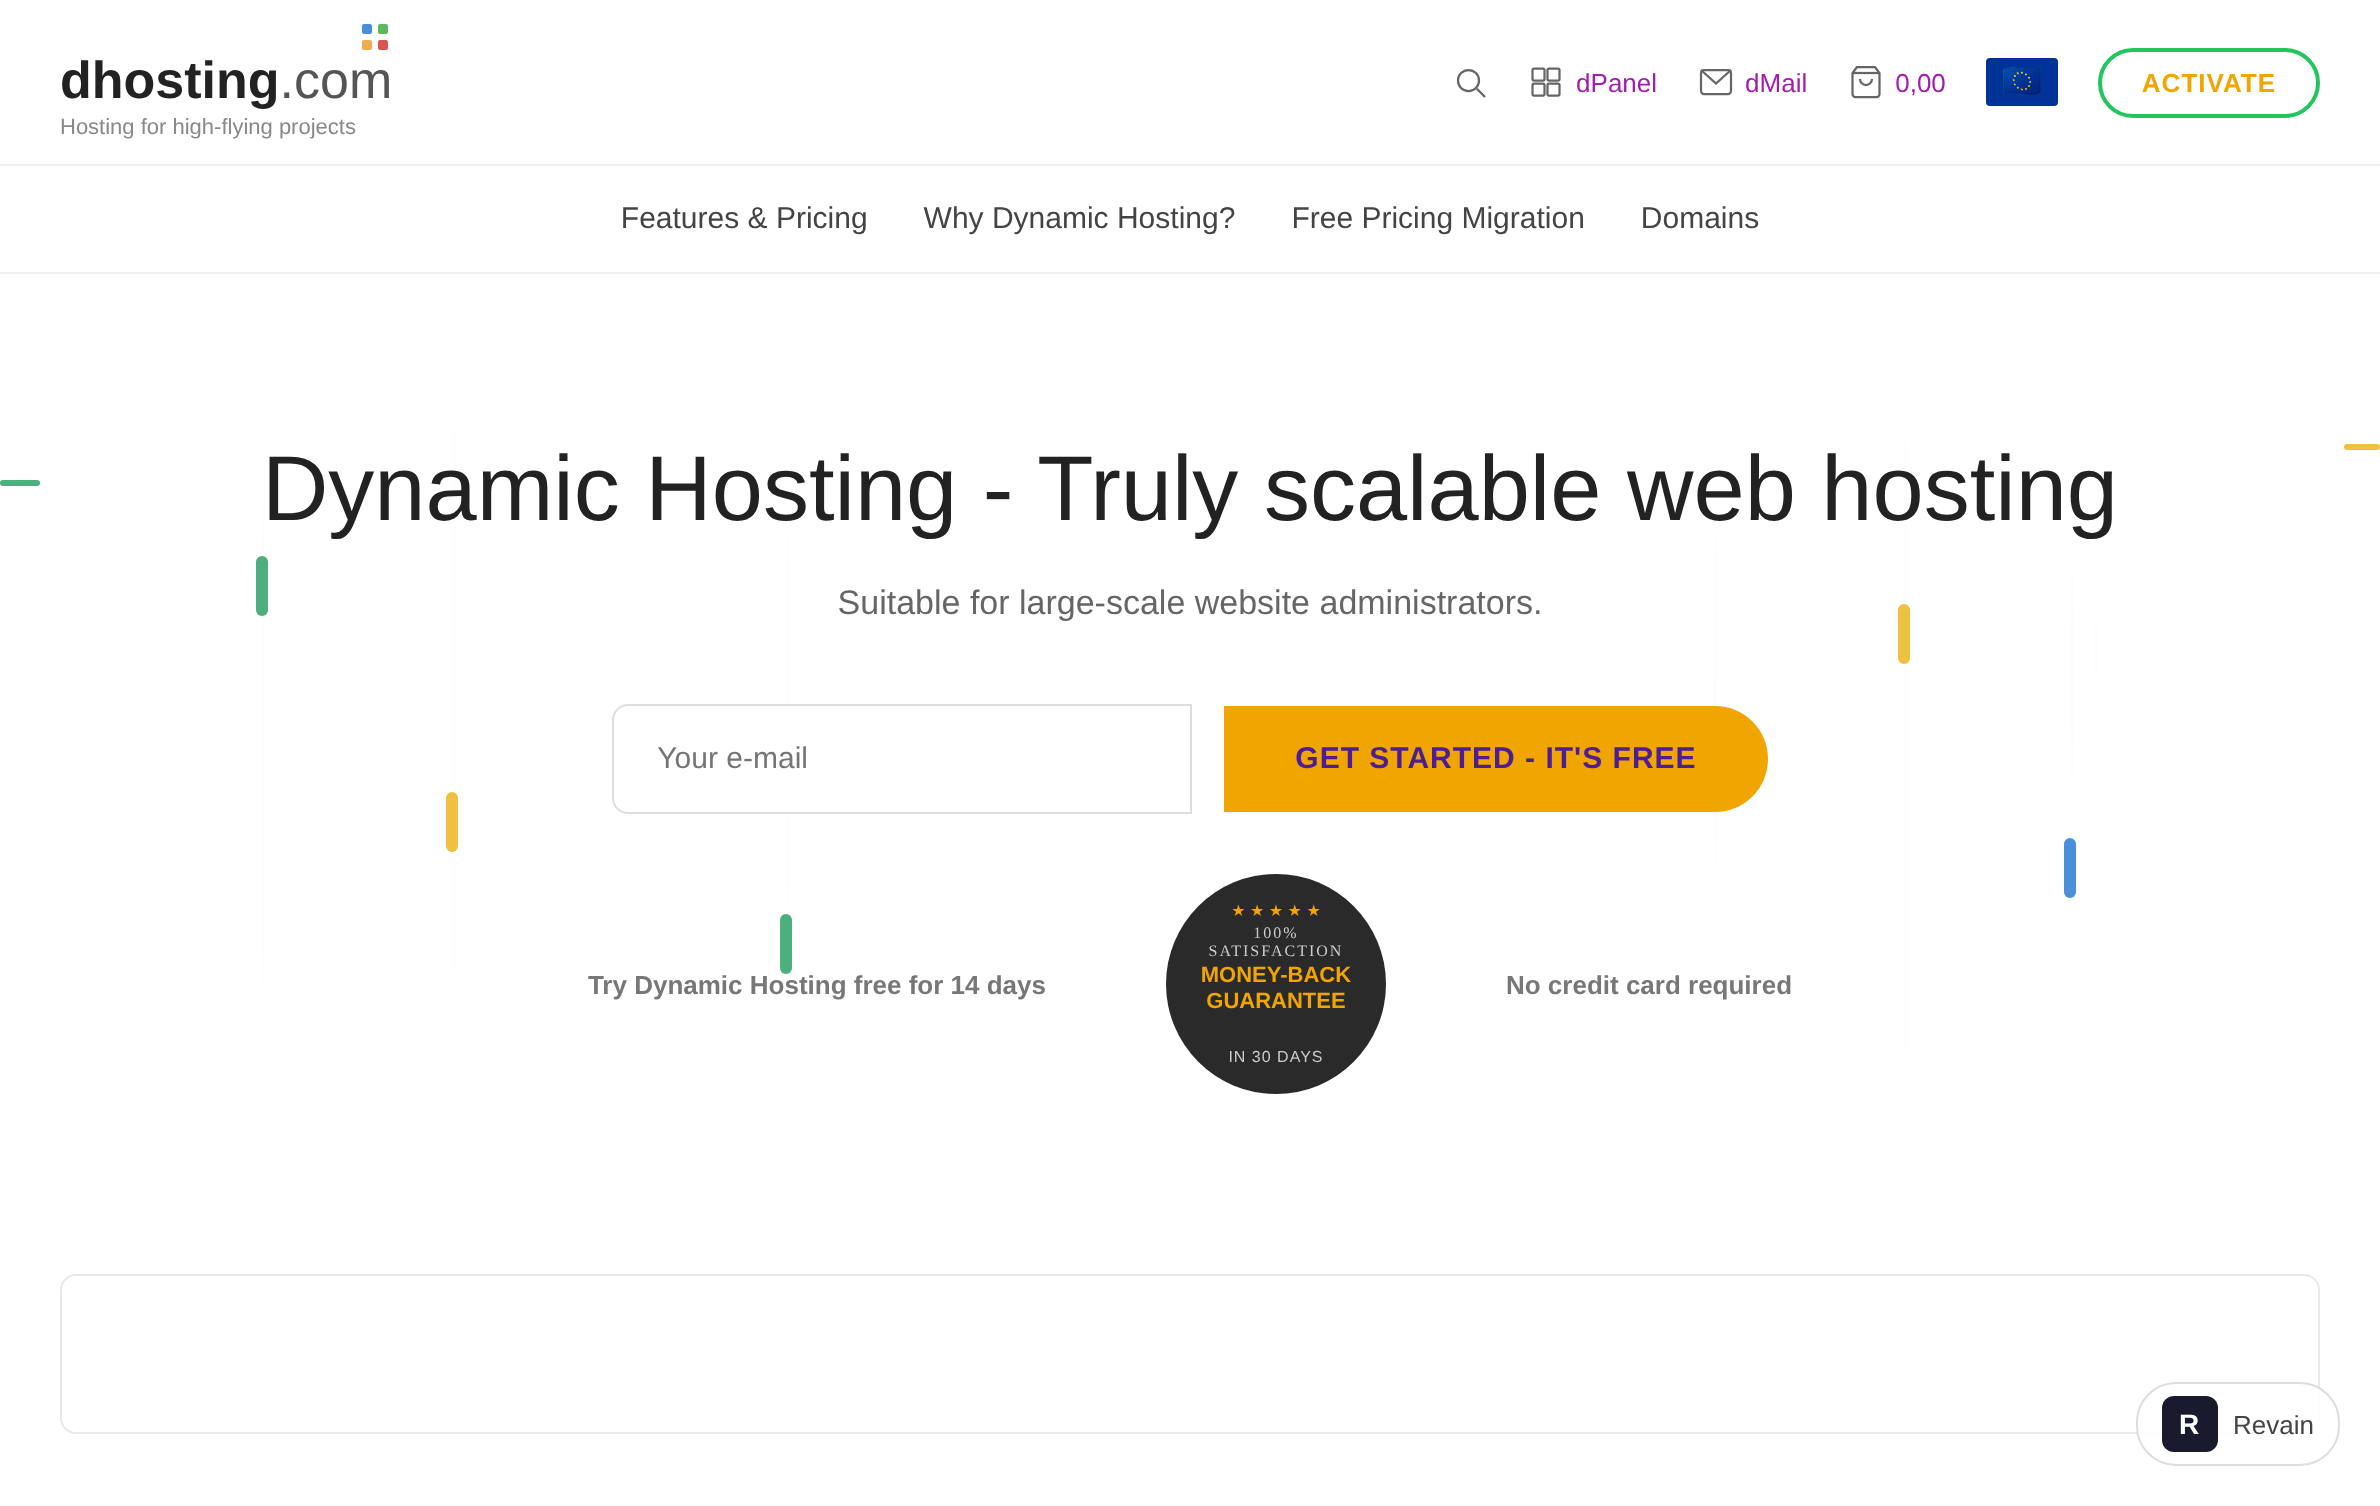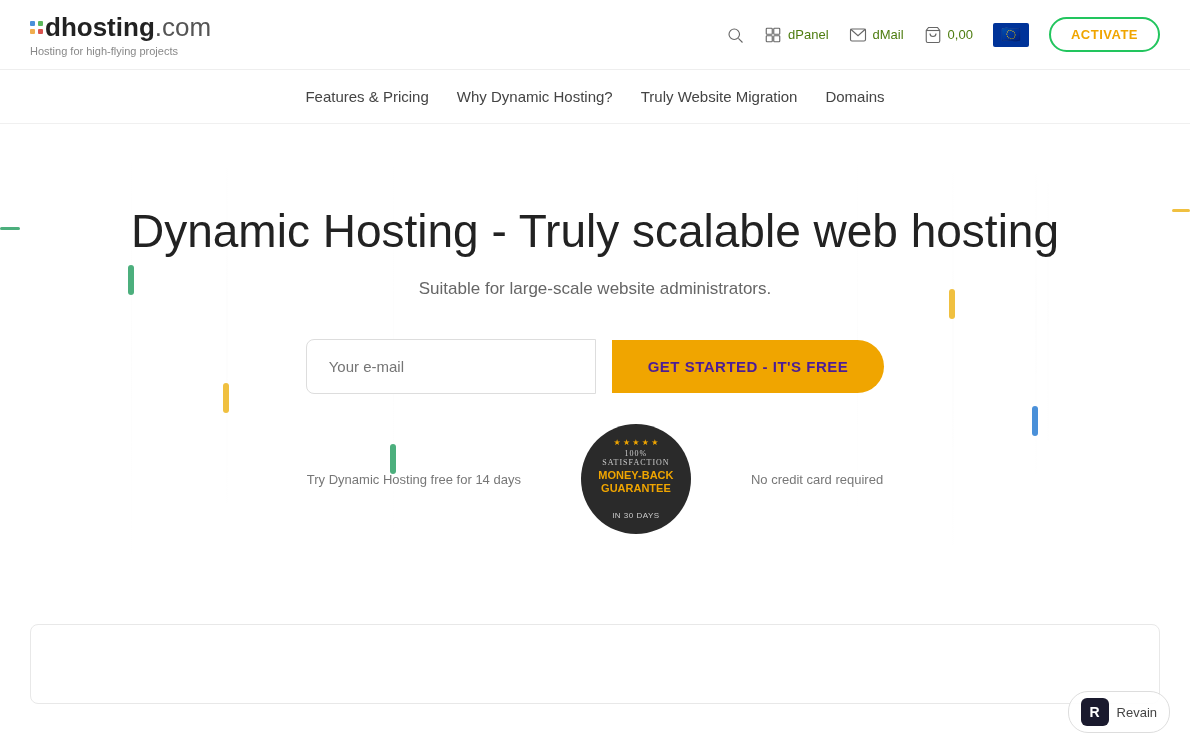--- a/index.html
+++ b/index.html
@@ -20,25 +20,26 @@
       background: #fff;
       position: relative;
       z-index: 10;
     }
     .logo-area {
       display: flex;
       flex-direction: column;
     }
     .logo {
       display: flex;
-      align-items: center;
+      align-items: flex-end;
       font-size: 28px;
       font-weight: 700;
       color: #222;
       text-decoration: none;
+      flex-direction: column;
     }
     .logo-dots {
       display: inline-flex;
       flex-direction: column;
       margin-right: 2px;
       gap: 3px;
     }
     .logo-dots-row {
       display: flex;
       gap: 3px;
@@ -69,21 +70,21 @@
 
     .header-right {
       display: flex;
       align-items: center;
       gap: 20px;
     }
     .header-icon {
       display: flex;
       align-items: center;
       gap: 6px;
-      color: #4d7c0f;
+      color: #a21caf;
       font-size: 13px;
       cursor: pointer;
       text-decoration: none;
     }
     .header-icon svg {
       width: 18px;
       height: 18px;
       fill: none;
       stroke: #666;
       stroke-width: 1.5;
@@ -216,20 +217,21 @@
       justify-content: center;
       align-items: center;
       gap: 60px;
       position: relative;
       z-index: 1;
       margin-top: 10px;
     }
     .trust-item {
       font-size: 13px;
       color: #777;
+      font-weight: bold;
     }
 
     
     .money-back-badge {
       display: flex;
       flex-direction: column;
       align-items: center;
       justify-content: center;
       background: #2a2a2a;
       color: #fff;
@@ -371,21 +373,21 @@
 
     <div class="eu-flag">🇪🇺</div>
 
     <button class="activate-btn">ACTIVATE</button>
   </div>
 </header>
 
 <nav class="nav">
   <a href="#" class="nav-item">Features &amp; Pricing</a>
   <a href="#" class="nav-item">Why Dynamic Hosting?</a>
-  <a href="#" class="nav-item">Truly Website Migration</a>
+  <a href="#" class="nav-item">Free Pricing Migration</a>
   <a href="#" class="nav-item">Domains</a>
 </nav>
 
 <section class="hero">
 
   <div class="deco-lines">
 
     <div class="deco-line" style="left:11%;top:0;height:100%;opacity:0.15;"></div>
     <div class="deco-line" style="left:19%;top:0;height:90%;opacity:0.12;"></div>
     <div class="deco-line" style="left:33%;top:0;height:95%;opacity:0.13;"></div>

